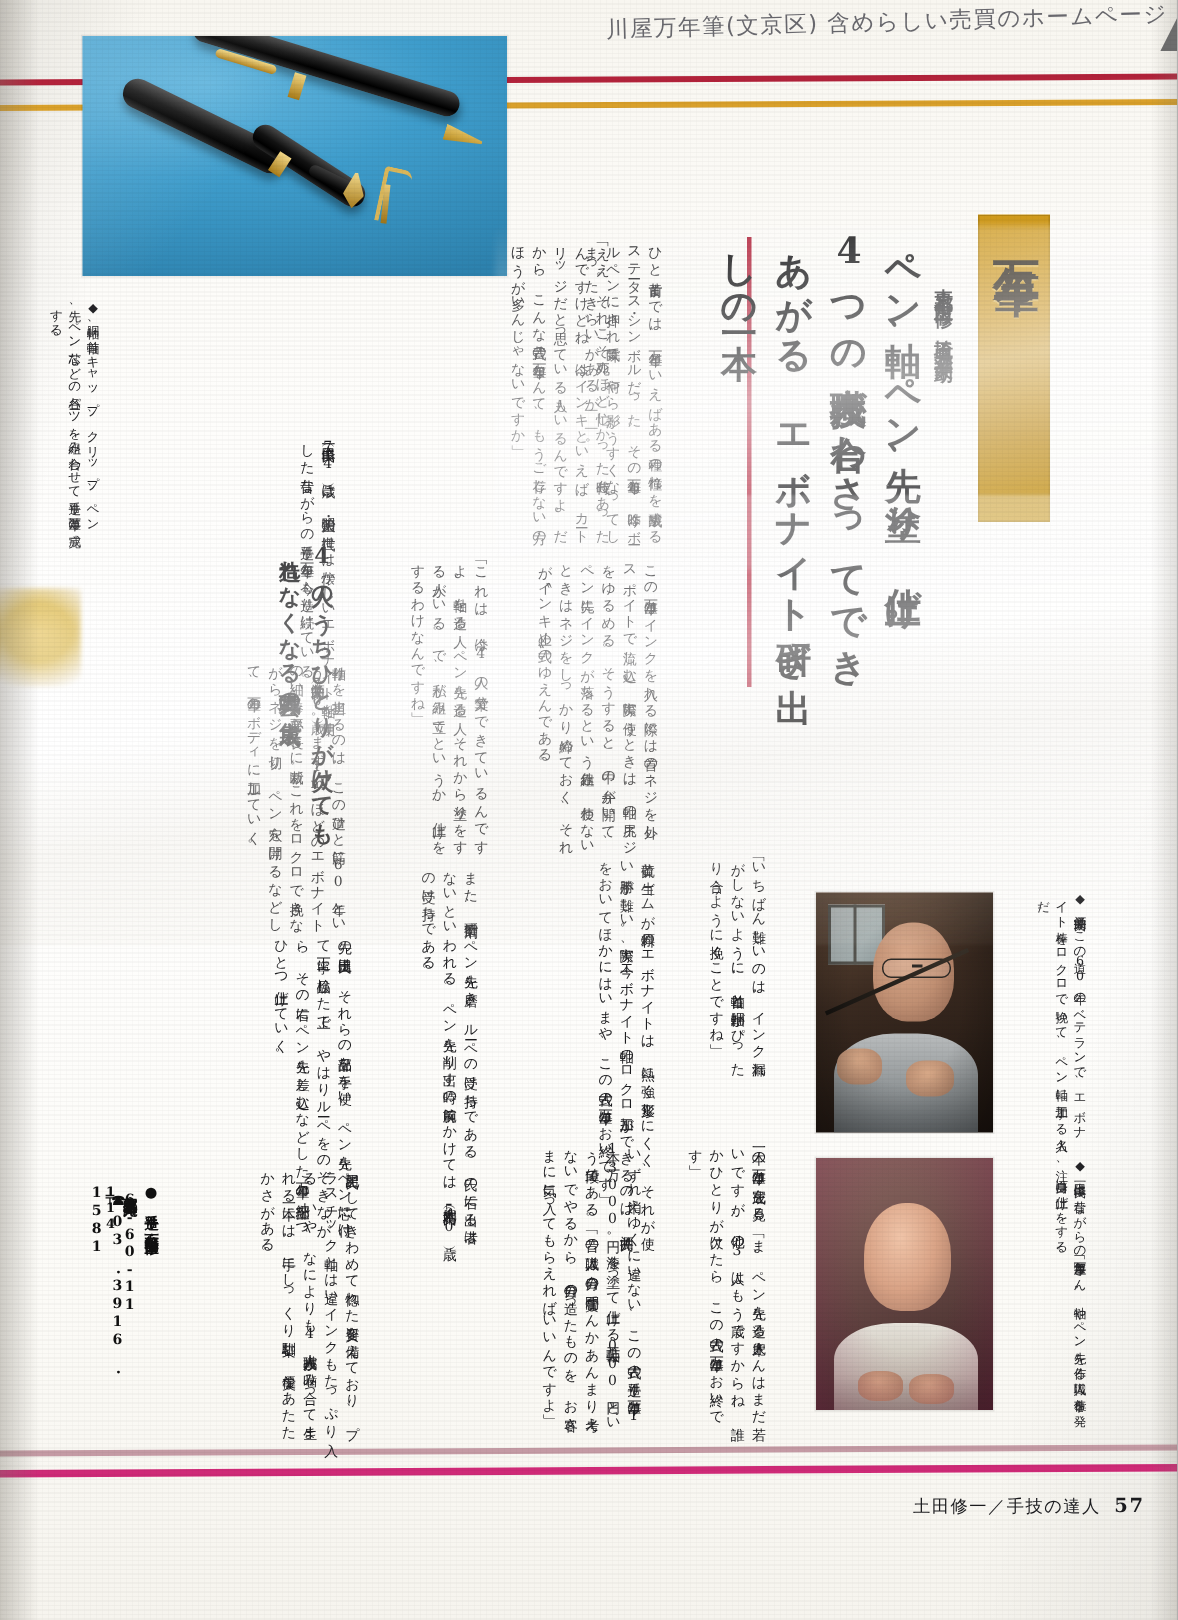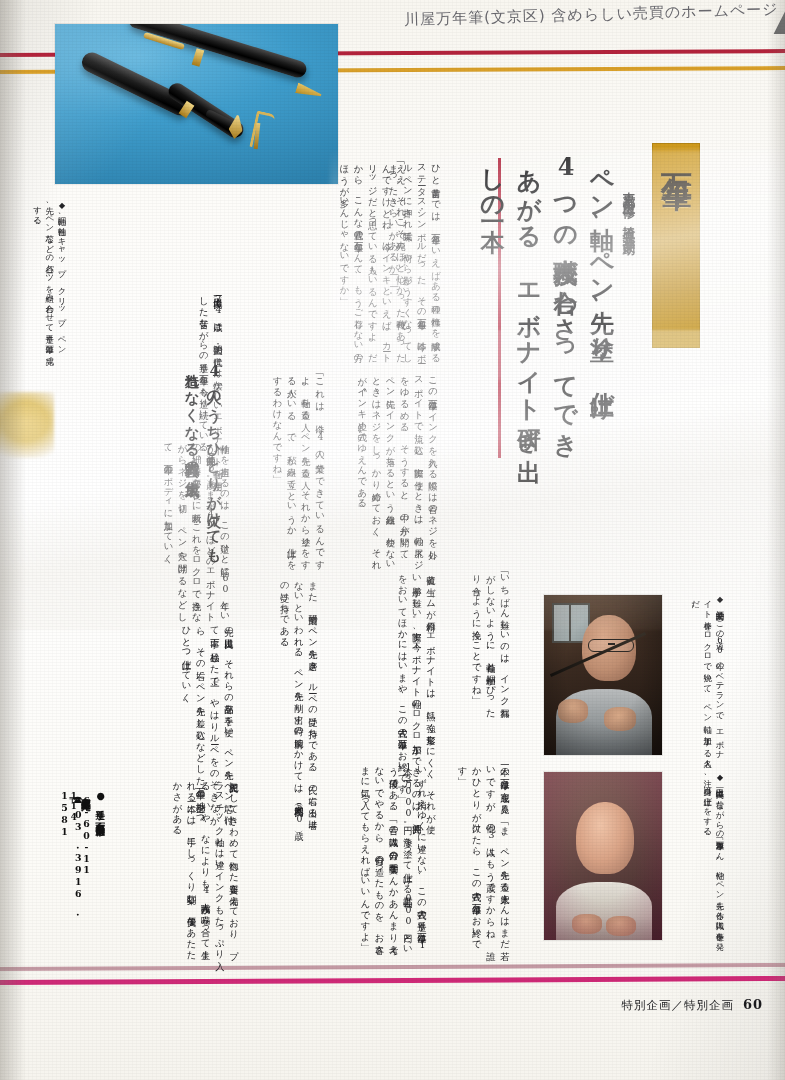--- a/index.html
+++ b/index.html
@@ -369,21 +369,21 @@
   <div class="v" style="left:93px;top:790px;height:155px;font-size:9.6px;font-weight:bold;letter-spacing:.7px;color:#111;">
     <span>●</span><span>手造り万年筆舗・土田修一</span>
   </div>
   <div class="v" style="left:79px;top:790px;height:155px;font-size:9.4px;font-weight:bold;letter-spacing:.6px;color:#111;">東京都北区滝野川6-60-11</div>
   <div class="v" style="left:67px;top:790px;height:40px;font-size:8.6px;font-weight:bold;color:#111;">〒114</div>
   <div class="v" style="left:57px;top:790px;height:120px;font-size:9.4px;font-weight:bold;letter-spacing:1px;color:#111;">
     <span>☎</span><span>03・3916・1581</span>
   </div>
 
   <div class="footer">
-    <span>特別企画／特別企画</span><span class="pg">60</span>
+    <span>土田修一／手技の達人</span><span class="pg">57</span>
   </div>
 
   <div class="scan-sheen"></div>
   <div class="scan-sheen2"></div>
   <div class="edge-shadow-l"></div>
   <div class="edge-shadow-r"></div>
   <div class="corner-fold"></div>
   <div class="noise"></div>
 </div>
 

